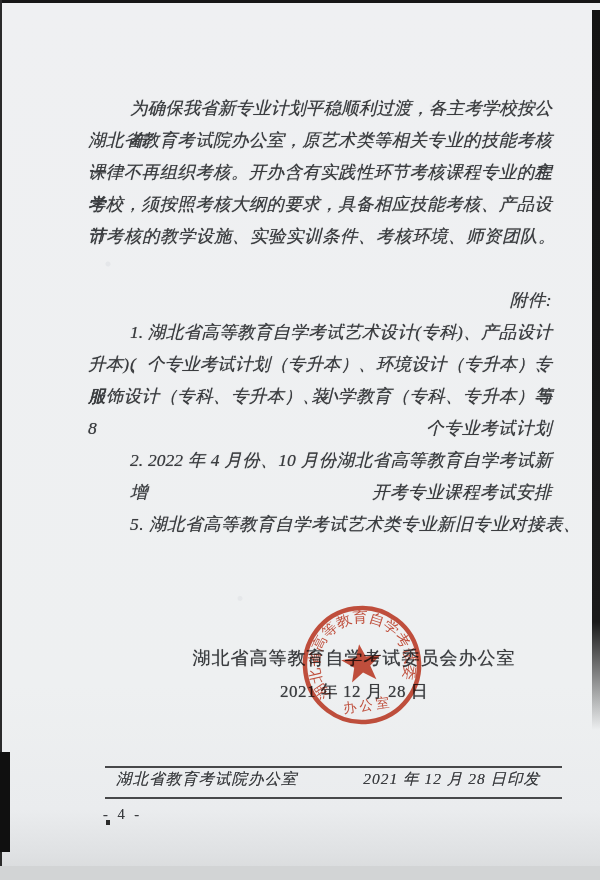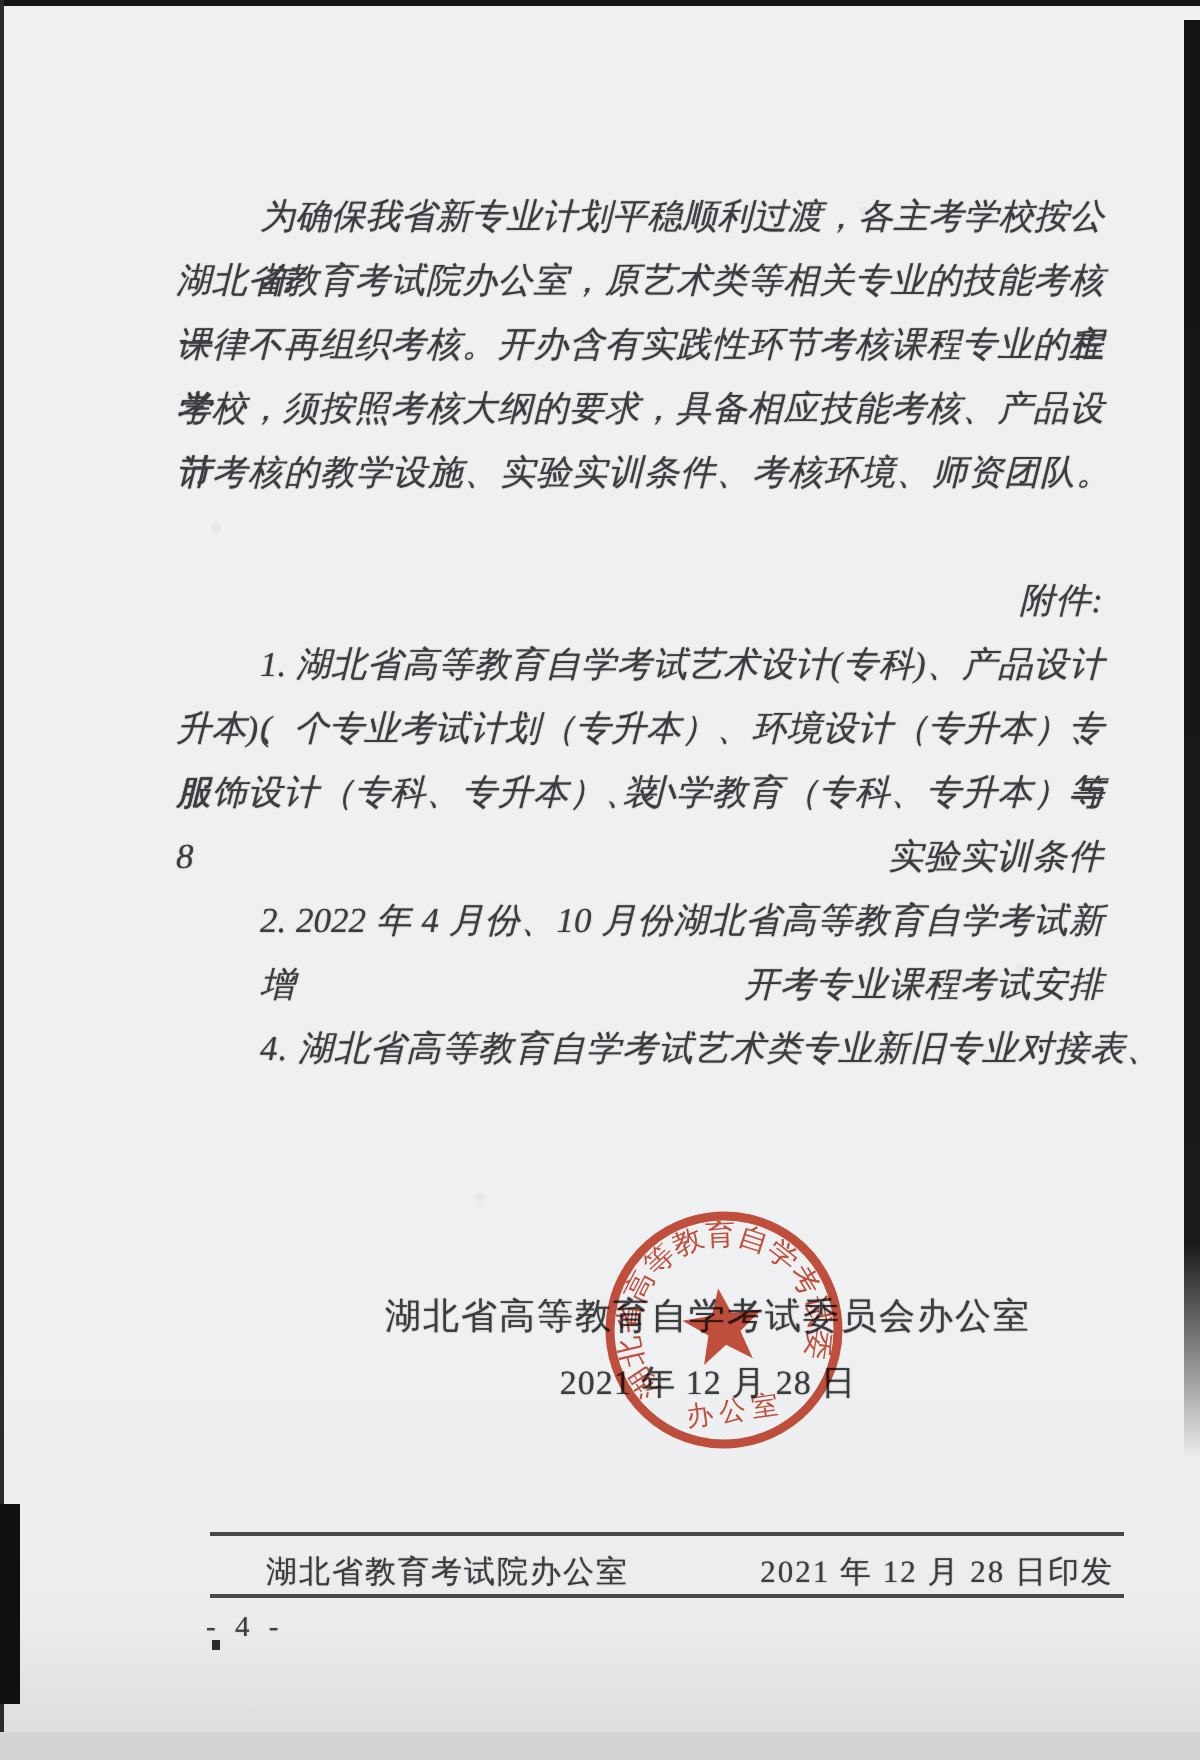--- a/index.html
+++ b/index.html
@@ -53,25 +53,26 @@
     position:absolute;left:282px;top:585px;width:160px;height:160px;
     transform:rotate(-8deg);
     opacity:.9;mix-blend-mode:multiply;
   }
 
   
   .footer-rule{position:absolute;left:105px;width:457px;height:2px;background:#47484a;}
   .footer-rule.r1{top:766px;}
   .footer-rule.r2{top:797px;}
   .footer-row{
-    position:absolute;left:115px;top:769px;width:457px;height:28px;
-    display:flex;align-items:flex-end;justify-content:space-between;
+    position:absolute;left:98px;top:769px;width:457px;height:28px;
+    display:flex;align-items:flex-start;justify-content:space-between;
     padding:0 15px 0 18px;box-sizing:border-box;
     font-size:15.5px;letter-spacing:1px;
     text-shadow:0 0 .6px rgba(58,60,63,.7);
+    font-style:italic;
   }
   .pageno{
     position:absolute;left:103px;top:806px;
     font-size:14.5px;letter-spacing:3px;
     text-shadow:0 0 .6px rgba(58,60,63,.7);
   }
 </style>
 </head>
 <body>
 
@@ -88,24 +89,24 @@
     <div class="line just indent">为确保我省新专业计划平稳顺利过渡，各主考学校按公布</div>
     <div class="line just">湖北省教育考试院办公室，原艺术类等相关专业的技能考核课程</div>
     <div class="line just">一律不再组织考核。开办含有实践性环节考核课程专业的主考</div>
     <div class="line just">学校，须按照考核大纲的要求，具备相应技能考核、产品设计</div>
     <div class="line">节考核的教学设施、实验实训条件、考核环境、师资团队。</div>
     <div class="line blank"></div>
     <div class="line indent">附件:</div>
     <div class="line just indent">1. 湖北省高等教育自学考试艺术设计(专科)、产品设计(专</div>
     <div class="line just">升本)、个专业考试计划（专升本）、环境设计（专升本）、服装与</div>
     <div class="line just">服饰设计（专科、专升本）、小学教育（专科、专升本）等 8</div>
-    <div class="line">实验实训条件</div>
+    <div class="line">个专业考试计划</div>
     <div class="line just indent">2. 2022 年 4 月份、10 月份湖北省高等教育自学考试新增</div>
     <div class="line">开考专业课程考试安排</div>
-    <div class="line indent">4. 湖北省高等教育自学考试艺术类专业新旧专业对接表、</div>
+    <div class="line indent">5. 湖北省高等教育自学考试艺术类专业新旧专业对接表、</div>
   </div>
 
   <div class="sig">
     <div>湖北省高等教育自学考试委员会办公室</div>
     <div class="date">2021 年 12 月 28 日</div>
   </div>
 
   <svg class="seal" viewBox="-80 -80 160 160" xmlns="http://www.w3.org/2000/svg">
     <circle r="57" fill="none" stroke="#c8402a" stroke-width="4.5"></circle>
     <path id="sealArc" d="M -35,25 A 43,43 0 1 1 35,25" fill="none"></path>

